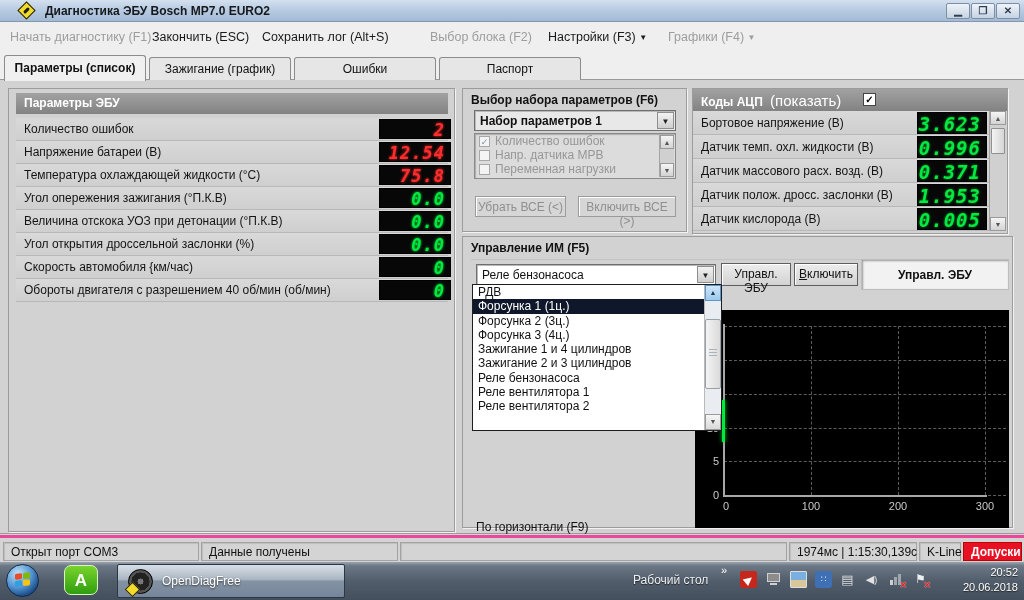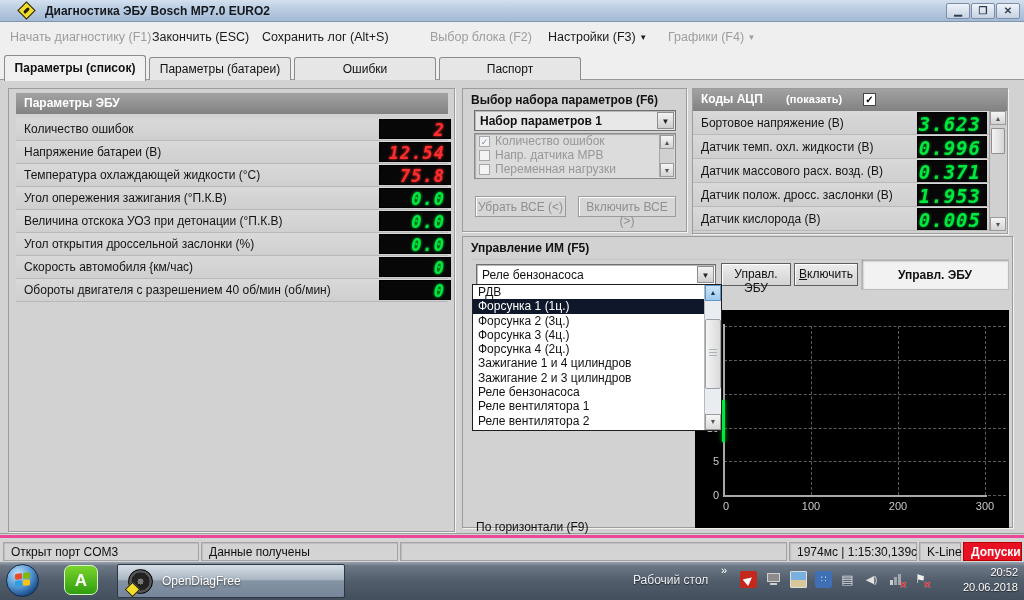--- a/index.html
+++ b/index.html
@@ -143,21 +143,21 @@
   <span class="menu-item disabled" style="left:10px">Начать диагностику (F1)</span>
   <span class="menu-item" style="left:152px">Закончить (ESC)</span>
   <span class="menu-item" style="left:262px">Сохранить лог (Alt+S)</span>
   <span class="menu-item disabled" style="left:430px">Выбор блока (F2)</span>
   <span class="menu-item" style="left:548px"><span>Настройки (F3)</span> <span class="mi-arrow">▼</span></span>
   <span class="menu-item disabled" style="left:668px"><span>Графики (F4)</span> <span class="mi-arrow">▼</span></span>
 </div>
 
 <div class="abs tabstrip">
   <div class="tab active" style="left:4px;top:1px;width:142px;height:26px;padding-top:5px">Параметры (список)</div>
-  <div class="tab" style="left:149px;top:3px;width:142px;height:24px;padding-top:4px">Параметры (батареи)</div>
+  <div class="tab" style="left:149px;top:3px;width:142px;height:24px;padding-top:4px">Зажигание (график)</div>
   <div class="tab" style="left:294px;top:3px;width:142px;height:24px;padding-top:4px">Ошибки</div>
   <div class="tab" style="left:439px;top:3px;width:142px;height:24px;padding-top:4px">Паспорт</div>
 </div>
 
 <div class="abs content">
 
   <div class="groupbox" style="left:8px;top:8px;width:447px;height:444px">
     <div class="grayheader" style="left:7px;top:4px;width:432px;height:21px">Параметры ЭБУ</div>
 
     <div class="prow" style="left:7px;top:29px;width:432px">
@@ -218,21 +218,21 @@
         <span class="sb-arrow" style="bottom:0">▼</span>
       </div>
     </div>
     <div class="btn disabled" style="left:12px;top:107px;width:91px;height:21px">Убрать ВСЕ (&lt;)</div>
     <div class="btn disabled" style="left:115px;top:107px;width:98px;height:21px">Включить ВСЕ (&gt;)</div>
   </div>
 
   <div class="groupbox" style="left:692px;top:8px;width:316px;height:146px">
     <div class="grayheader" style="left:0;top:0;width:314px;height:22px">
       <span style="font-weight:bold">Коды АЦП</span>
-      <span style="font-weight:bold;font-size:11px;margin-left:20px">(показать)</span>
+      <span style="font-weight:normal;font-size:15px;margin-left:4px">(показать)</span>
       <span style="position:absolute;left:170px;top:4px;width:13px;height:13px;background:#fff;border:1px solid #444;color:#000;font-size:10px;line-height:12px;text-align:center;font-weight:bold">✓</span>
     </div>
     <div class="prow" style="left:0;top:22px;width:296px;height:24px">
       <span class="plabel" style="top:5px">Бортовое напряжение (В)</span>
       <span class="lcdbox lcd-green" style="left:224px;top:1px;width:70px;height:22px;font-size:19px">3.623</span>
       </div>
     <div class="prow" style="left:0;top:46px;width:296px;height:24px">
       <span class="plabel" style="top:5px">Датчик темп. охл. жидкости (В)</span>
       <span class="lcdbox lcd-green" style="left:224px;top:1px;width:70px;height:22px;font-size:19px">0.996</span>
       </div>
@@ -302,21 +302,20 @@
     <span class="ticklab xt" style="left:275px;top:190px">300</span>
 
     <div class="trace" style="left: 27px; top: 89.684px; height: 42.588px; background: rgb(0, 233, 62);"></div>
   </div>
 
   <div class="dd-list" style="top:204px">
     <div class="dd-item">РДВ</div>
     <div class="dd-item selected">Форсунка 1 (1ц.)</div>
     <div class="dd-item">Форсунка 2 (3ц.)</div>
     <div class="dd-item">Форсунка 3 (4ц.)</div>
-    <div class="dd-item">Форсунка 4 (2ц.)</div>
     <div class="dd-item">Зажигание 1 и 4 цилиндров</div>
     <div class="dd-item">Зажигание 2 и 3 цилиндров</div>
     <div class="dd-item">Реле бензонасоса</div>
     <div class="dd-item">Реле вентилятора 1</div>
     <div class="dd-item">Реле вентилятора 2</div>
     <div class="dd-sb">
       <span class="up">▲</span>
       <span class="thumb"></span>
       <span class="dn">▼</span>
     </div>

